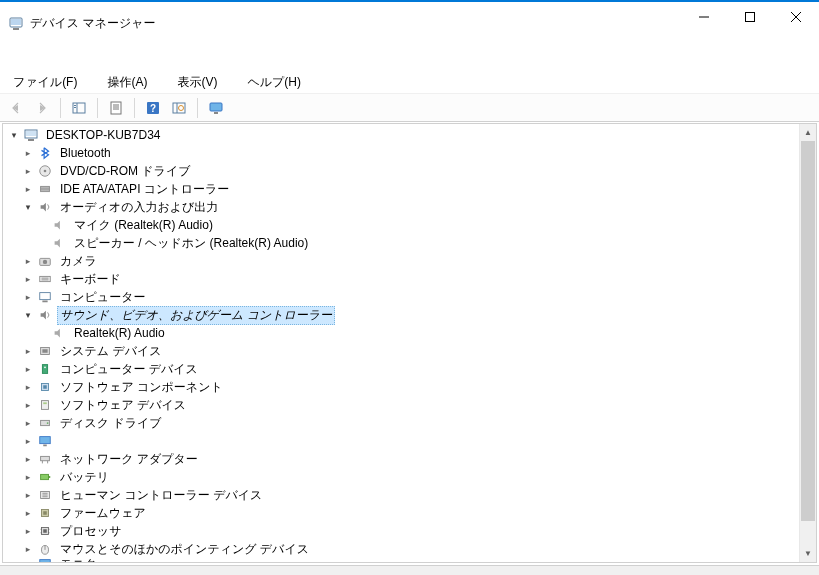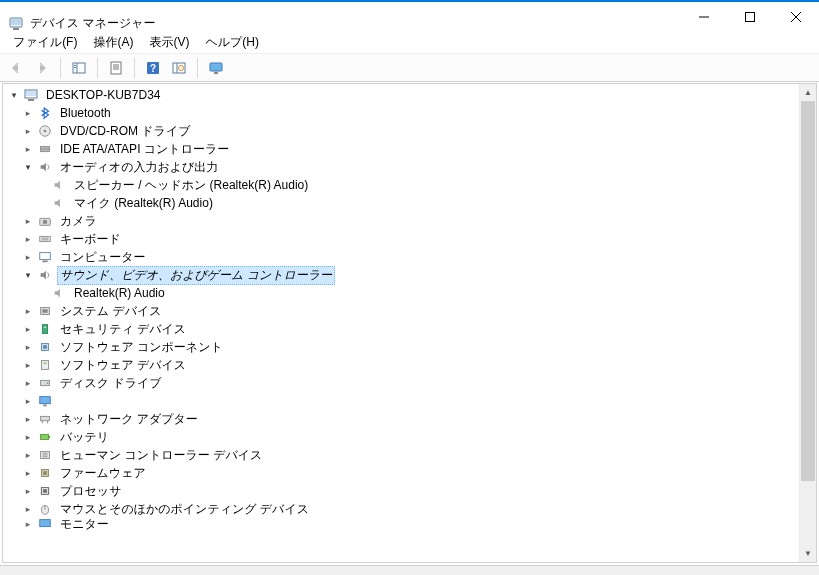--- a/index.html
+++ b/index.html
@@ -35,22 +35,23 @@
     font-family: "Segoe MDL2 Assets", sans-serif;
     font-size: 10px;
     color: #000;
   }
 
   .menubar {
     height: 22px;
     display: flex;
     align-items: center;
     padding: 0 6px;
-    gap: 2px;
+    gap: 16px;
     border-bottom: 1px solid #f0f0f0;
+    margin-top: 40px;
   }
   .menu-item {
     padding: 2px 7px;
     border-radius: 0;
   }
 
   .toolbar {
     height: 28px;
     display: flex;
     align-items: center;
@@ -304,30 +305,30 @@
       </span>
       <span class="node-label">オーディオの入力および出力</span>
     </div>
     <div class="tree-row">
       <span class="indent" style="width:42px"></span>
       <span class="node-icon">
         <svg width="14" height="14" viewBox="0 0 16 16">
             <path d="M3 6 L6 6 L9 3 L9 13 L6 10 L3 10 Z" fill="#aaa"></path>
           </svg>
       </span>
+      <span class="node-label">マイク (Realtek(R) Audio)</span>
+    </div>
+    <div class="tree-row">
+      <span class="indent" style="width:42px"></span>
+      <span class="node-icon">
+        <svg width="14" height="14" viewBox="0 0 16 16">
+            <path d="M3 6 L6 6 L9 3 L9 13 L6 10 L3 10 Z" fill="#aaa"></path>
+          </svg>
+      </span>
       <span class="node-label">スピーカー / ヘッドホン (Realtek(R) Audio)</span>
-    </div>
-    <div class="tree-row">
-      <span class="indent" style="width:42px"></span>
-      <span class="node-icon">
-        <svg width="14" height="14" viewBox="0 0 16 16">
-            <path d="M3 6 L6 6 L9 3 L9 13 L6 10 L3 10 Z" fill="#aaa"></path>
-          </svg>
-      </span>
-      <span class="node-label">マイク (Realtek(R) Audio)</span>
     </div>
 
     <div class="tree-row">
       <span class="indent" style="width:14px"></span>
       <span class="expander">▸</span>
       <span class="node-icon">
         <svg width="14" height="14" viewBox="0 0 16 16">
             <rect x="2" y="5" width="12" height="8" rx="1" fill="#ddd" stroke="#888"></rect>
             <circle cx="8" cy="9" r="2.5" fill="#888"></circle>
           </svg>
@@ -395,21 +396,21 @@
 
     <div class="tree-row">
       <span class="indent" style="width:14px"></span>
       <span class="expander">▸</span>
       <span class="node-icon">
         <svg width="14" height="14" viewBox="0 0 16 16">
             <rect x="5" y="3" width="6" height="10" fill="#4a7" stroke="#285"></rect>
             <circle cx="8" cy="6" r="1" fill="#fff"></circle>
           </svg>
       </span>
-      <span class="node-label">セキュリティ デバイス</span>
+      <span class="node-label">コンピューター デバイス</span>
     </div>
 
     <div class="tree-row">
       <span class="indent" style="width:14px"></span>
       <span class="expander">▸</span>
       <span class="node-icon">
         <svg width="14" height="14" viewBox="0 0 16 16">
             <rect x="4" y="4" width="8" height="8" fill="#cde" stroke="#58a"></rect>
             <rect x="6" y="6" width="4" height="4" fill="#58a"></rect>
           </svg>

